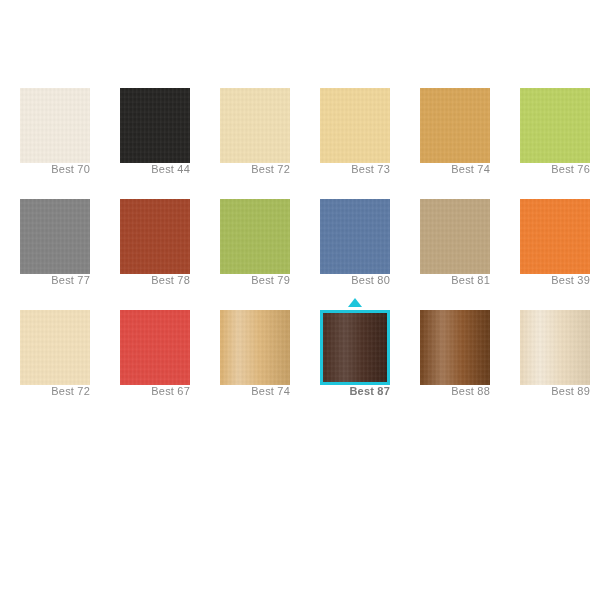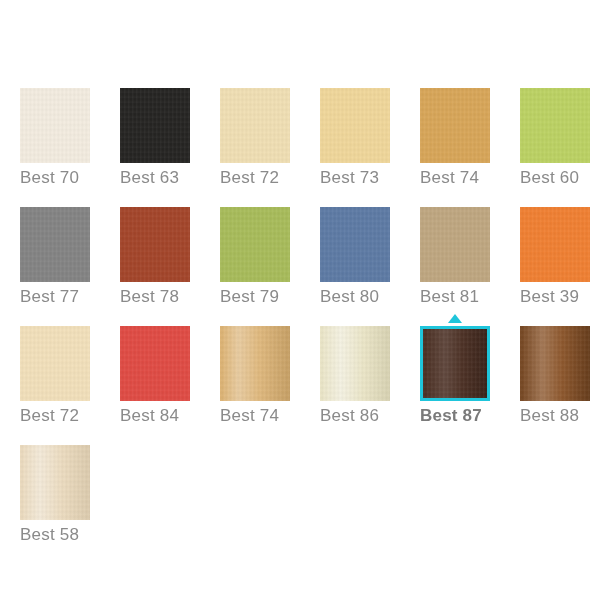--- a/index.html
+++ b/index.html
@@ -85,23 +85,22 @@
     border-bottom: 9px solid #1fc5db;
     display: none;
   }
   .swatch-cell.is-selected .selection-arrow {
     display: block;
   }
 
   .swatch-label {
     display: block;
     width: 70px;
-    margin-top: 8px;
-    text-align: left;
-    font-size: 17px;
+    text-align: right;
+    font-size: 11px;
     line-height: 13px;
     color: #8a8a8a;
     letter-spacing: 0.2px;
     white-space: nowrap;
   }
   .swatch-cell.is-selected .swatch-label {
     color: #7a7a7a;
     font-weight: bold;
   }
 </style>
@@ -109,37 +108,37 @@
 <body>
 
 <div id="swatch-board">
   <div class="swatch-grid">
       <div class="swatch-cell">
         <div class="swatch-chip" style="background-color: rgb(243, 236, 224);"></div>
         <span class="swatch-label">Best 70</span>
       </div>
       <div class="swatch-cell">
         <div class="swatch-chip" style="background-color: rgb(38, 37, 35);"></div>
-        <span class="swatch-label">Best 63</span>
+        <span class="swatch-label">Best 44</span>
       </div>
       <div class="swatch-cell">
         <div class="swatch-chip" style="background-color: rgb(240, 223, 180);"></div>
         <span class="swatch-label">Best 72</span>
       </div>
       <div class="swatch-cell">
         <div class="swatch-chip" style="background-color: rgb(240, 215, 155);"></div>
         <span class="swatch-label">Best 73</span>
       </div>
       <div class="swatch-cell">
         <div class="swatch-chip" style="background-color: rgb(216, 166, 89);"></div>
         <span class="swatch-label">Best 74</span>
       </div>
       <div class="swatch-cell">
         <div class="swatch-chip" style="background-color: rgb(188, 210, 100);"></div>
-        <span class="swatch-label">Best 60</span>
+        <span class="swatch-label">Best 76</span>
       </div>
       <div class="swatch-cell">
         <div class="swatch-chip" style="background-color: rgb(132, 132, 132);"></div>
         <span class="swatch-label">Best 77</span>
       </div>
       <div class="swatch-cell">
         <div class="swatch-chip" style="background-color: rgb(164, 70, 43);"></div>
         <span class="swatch-label">Best 78</span>
       </div>
       <div class="swatch-cell">
@@ -157,37 +156,33 @@
       <div class="swatch-cell">
         <div class="swatch-chip" style="background-color: rgb(240, 128, 51);"></div>
         <span class="swatch-label">Best 39</span>
       </div>
       <div class="swatch-cell">
         <div class="swatch-chip" style="background-color: rgb(242, 224, 187);"></div>
         <span class="swatch-label">Best 72</span>
       </div>
       <div class="swatch-cell">
         <div class="swatch-chip" style="background-color: rgb(224, 76, 69);"></div>
-        <span class="swatch-label">Best 84</span>
+        <span class="swatch-label">Best 67</span>
       </div>
       <div class="swatch-cell">
         <div class="swatch-chip" style="background-color: rgb(221, 178, 113); background-image: linear-gradient(90deg, rgba(255, 255, 255, 0) 0%, rgba(255, 255, 255, 0.34) 26%, rgba(255, 255, 255, 0.1) 55%, rgba(0, 0, 0, 0.1) 100%);"></div>
         <span class="swatch-label">Best 74</span>
-      </div>
-      <div class="swatch-cell">
-        <div class="swatch-chip" style="background-color: rgb(232, 226, 192); background-image: linear-gradient(90deg, rgba(255, 255, 255, 0.1) 0%, rgba(255, 255, 255, 0.55) 30%, rgba(255, 255, 255, 0.12) 62%, rgba(0, 0, 0, 0.07) 100%);"></div>
-        <span class="swatch-label">Best 86</span>
       </div>
       <div class="swatch-cell is-selected">
         <span class="selection-arrow"></span>
         <div class="swatch-chip" style="background-color: rgb(74, 46, 34); background-image: linear-gradient(90deg, rgba(255, 255, 255, 0) 0%, rgba(255, 255, 255, 0.13) 34%, rgba(255, 255, 255, 0.02) 62%, rgba(0, 0, 0, 0.22) 100%); border-color: rgb(31, 197, 219);"></div>
         <span class="swatch-label">Best 87</span>
       </div>
       <div class="swatch-cell">
         <div class="swatch-chip" style="background-color: rgb(138, 82, 38); background-image: linear-gradient(90deg, rgba(0, 0, 0, 0.16) 0%, rgba(255, 255, 255, 0.22) 32%, rgba(255, 255, 255, 0.04) 60%, rgba(0, 0, 0, 0.26) 100%);"></div>
         <span class="swatch-label">Best 88</span>
       </div>
       <div class="swatch-cell">
         <div class="swatch-chip" style="background-color: rgb(234, 216, 185); background-image: linear-gradient(90deg, rgba(255, 255, 255, 0.06) 0%, rgba(255, 255, 255, 0.46) 28%, rgba(255, 255, 255, 0.1) 60%, rgba(0, 0, 0, 0.06) 100%);"></div>
-        <span class="swatch-label">Best 58</span>
+        <span class="swatch-label">Best 89</span>
       </div>
     </div>
 </div>
 
 </body></html>

